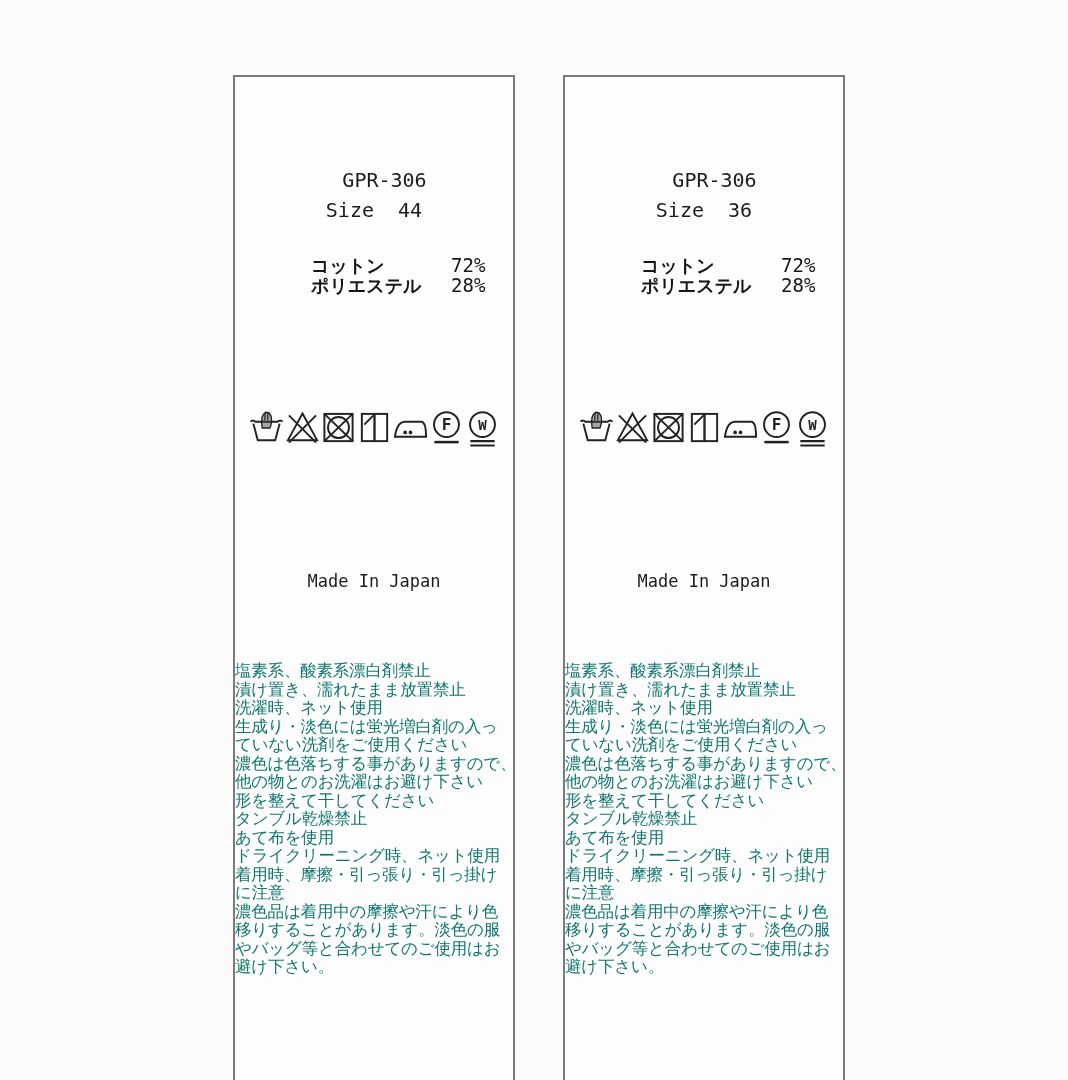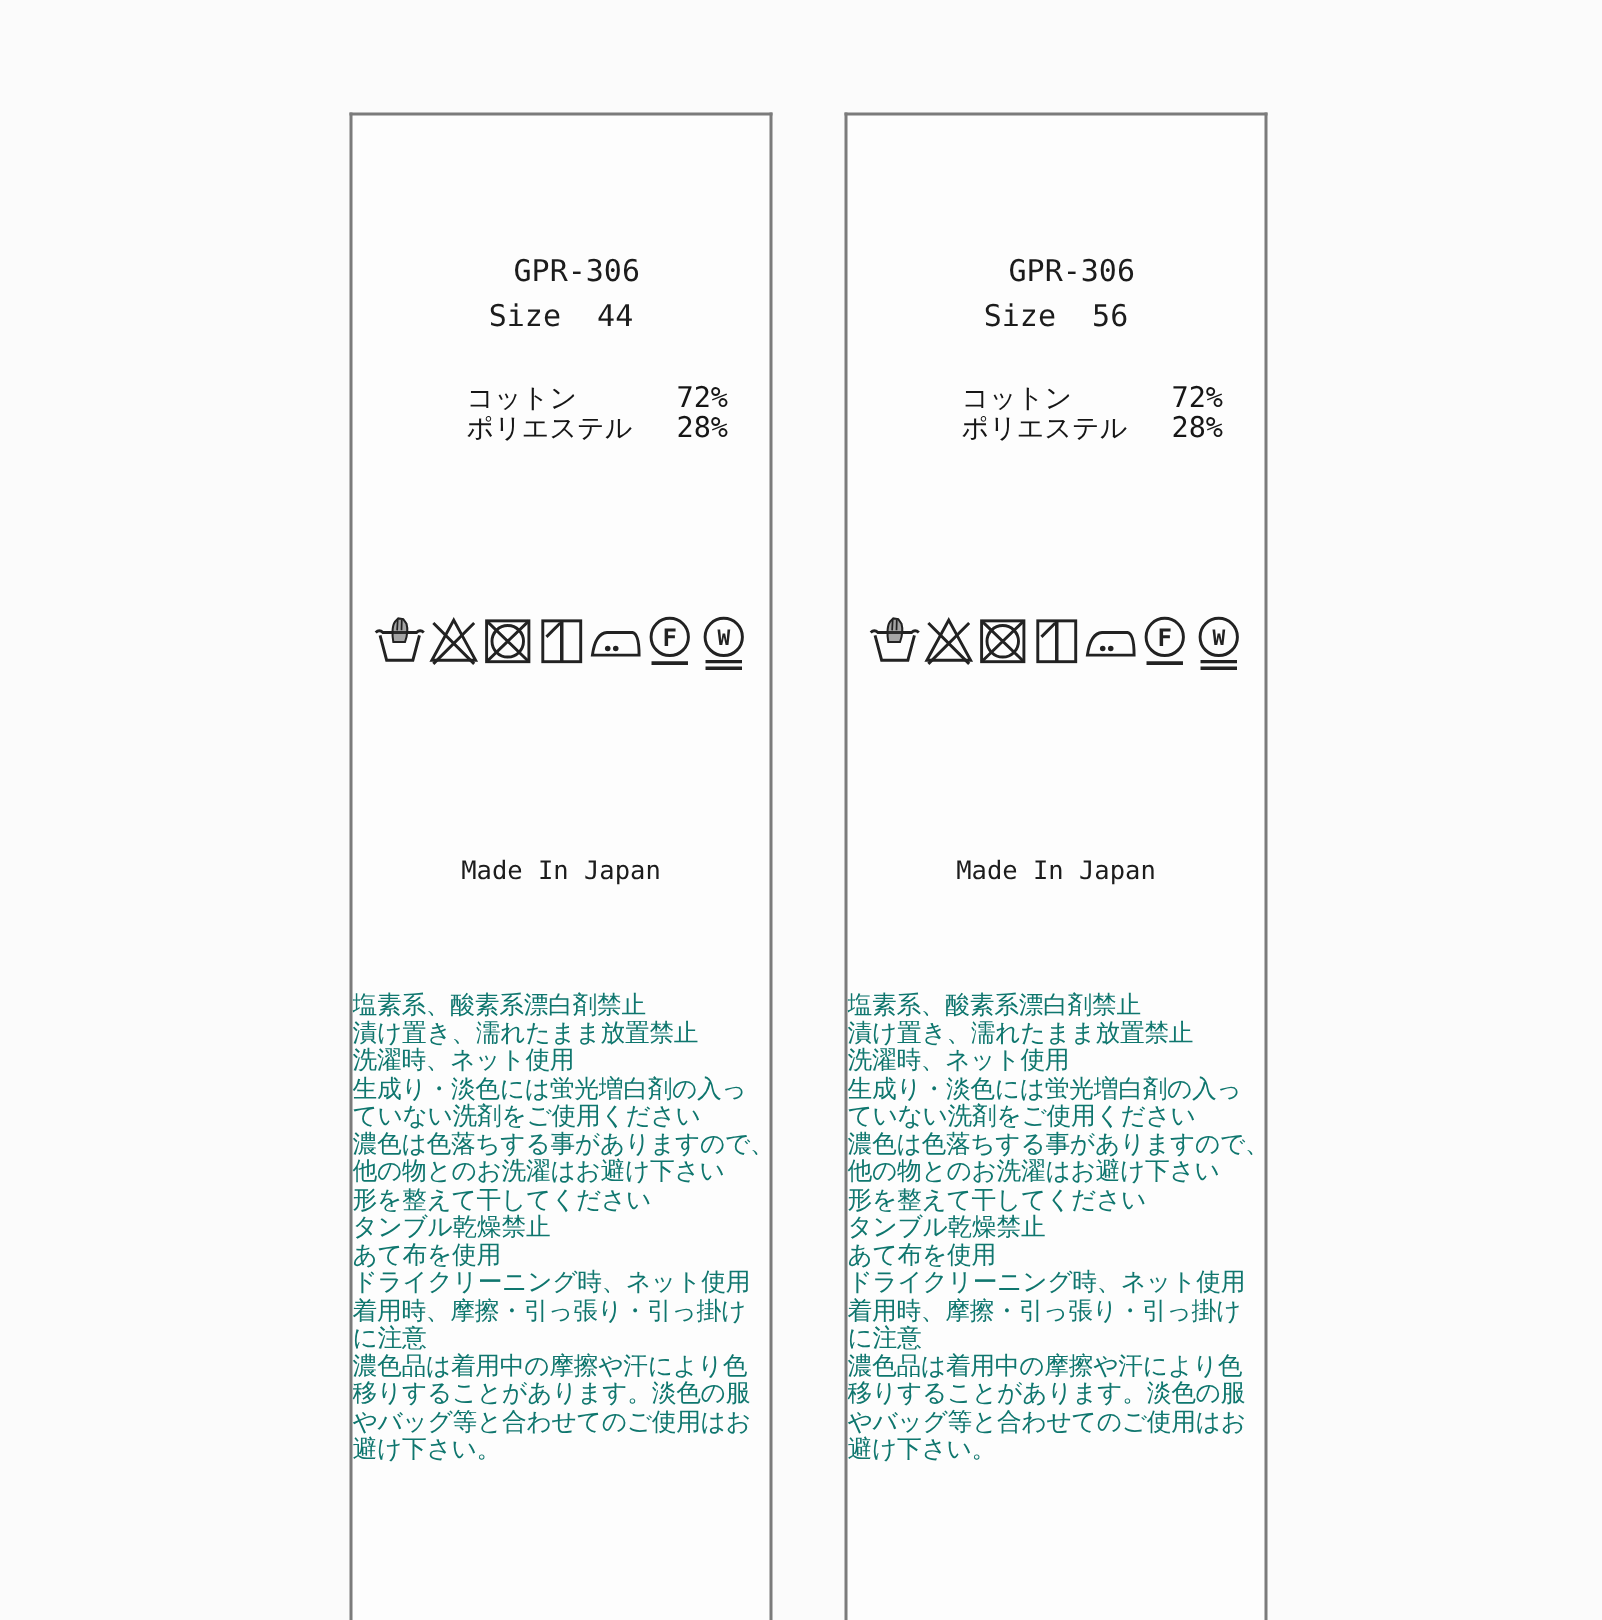--- a/index.html
+++ b/index.html
@@ -7,21 +7,21 @@
   .care-label{position:absolute;top:75px;width:282px;height:1010px;box-sizing:border-box;
     background:#fdfdfd;border:2px solid #7b7b7b;border-bottom:none;color:#1a1a1a;}
   .label-34{left:233px;}
   .label-36{left:563px;}
   .code{position:absolute;top:91px;left:0;right:0;text-align:center;white-space:pre;
     font:20px "DejaVu Sans Mono",monospace;color:#1c1c1c;padding-left:21px;}
   .sizeline{position:absolute;top:121px;left:0;right:0;text-align:center;white-space:pre;
     font:20px "DejaVu Sans Mono",monospace;color:#1c1c1c;}
   .comp{position:absolute;top:177px;left:76px;right:18px;}
   .comp .row{display:flex;align-items:baseline;height:19.5px;line-height:19.5px;}
-  .comp .mat{flex:1;font-size:18px;white-space:pre;color:#161616;}
+  .comp .mat{flex:1;font-size:18px;white-space:pre;color:#161616;font-weight:bold;}
   .comp .pct{width:44px;text-align:left;font:19px "DejaVu Sans Mono",monospace;color:#161616;}
   .symbols{position:absolute;top:331px;left:0;right:0;display:flex;justify-content:center;gap:1px;}
   .csym{width:35px;height:40px;display:block;}
   .origin{position:absolute;top:474px;left:0;right:0;text-align:center;white-space:pre;
     font:17px "DejaVu Sans Mono",monospace;color:#1c1c1c;margin-top:20px;}
   .care{position:absolute;top:584px;left:0;right:2px;overflow:hidden;white-space:pre;
     font:16.5px/18.5px "Liberation Sans",sans-serif;color:#0f766e;letter-spacing:-0.2px;}
   .defs{position:absolute;width:0;height:0;overflow:hidden;}
 </style>
 </head>
@@ -120,21 +120,21 @@
 着用時、摩擦・引っ張り・引っ掛け
 に注意
 濃色品は着用中の摩擦や汗により色
 移りすることがあります。淡色の服
 やバッグ等と合わせてのご使用はお
 避け下さい。</div>
   </section>
 
   <section class="care-label label-36">
     <div class="code">GPR-306</div>
-    <div class="sizeline">Size  56</div>
+    <div class="sizeline">Size  36</div>
     <div class="comp">
       <div class="row">
         <span class="mat">コットン</span>
         <span class="pct">72%</span>
       </div>
       <div class="row">
         <span class="mat">ポリエステル</span>
         <span class="pct">28%</span>
       </div>
     </div>

